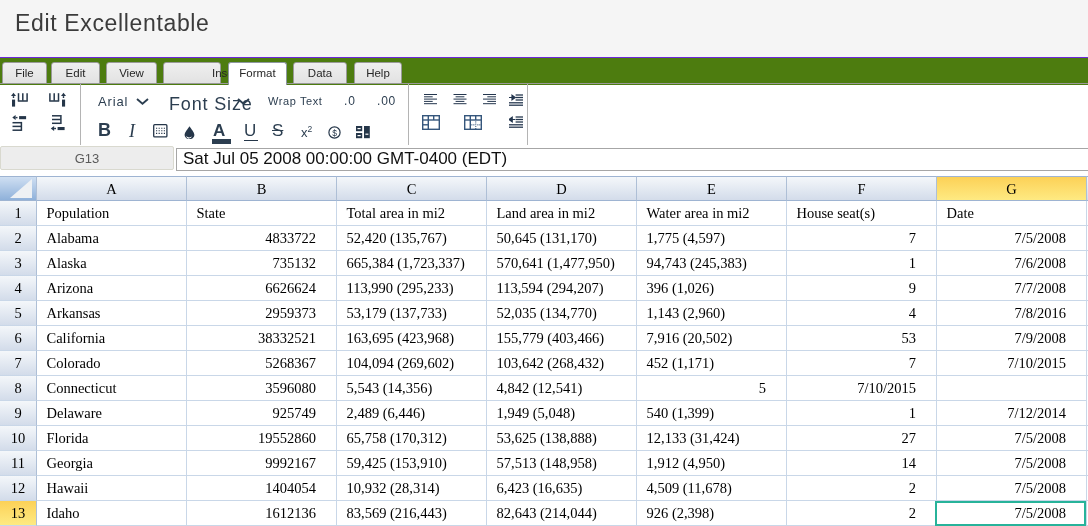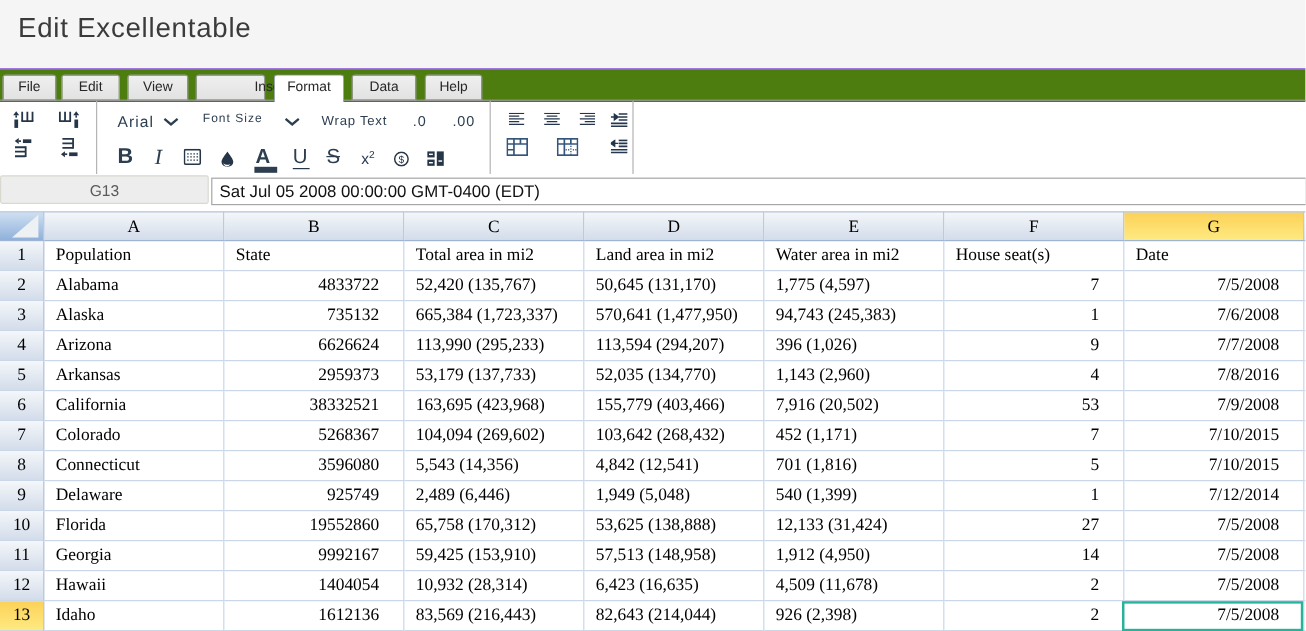--- a/index.html
+++ b/index.html
@@ -23,21 +23,21 @@
 .vsep { position:absolute; top:-1px; width:1px; height:61px; background:#b4b4b4; }
 .tbtxt { position:absolute; color:#2c3e50; white-space:nowrap; }
 .ticon { position:absolute; }
 
 
 .fbar { position:absolute; left:0; top:146px; width:1088px; height:30px; background:#fff; }
 .cellref { position:absolute; left:0; top:0px; width:174px; height:24px; line-height:23px; background:#ededed;
   border:1px solid #d9d9cf; border-radius:2px; text-align:center;
   font-size:13px; color:#5a5a5a; }
 .finput { position:absolute; left:176px; top:2px; width:913px; height:23px; background:#fff;
-  border:1px solid #a6a6a6; font-size:14px; color:#111; line-height:20px; padding-left:6px; }
+  border:1px solid #a6a6a6; font-size:17px; color:#111; line-height:20px; padding-left:6px; }
 
 
 .grid { position:absolute; left:0; top:176px; width:1088px; overflow:hidden; font-family:"Liberation Serif",serif; font-size:14.5px; color:#000; }
 .hrow { display:flex; height:25px; }
 .row  { display:flex; height:25px; background:#fff; }
 .hc { flex:none; width:150px; height:25px; text-align:center; line-height:24px;
   background:linear-gradient(#f4f7fa,#d3dcea);
   border-top:1px solid #9eb4d2; border-bottom:1px solid #9eb4d2; border-right:1px solid #aebfd6; }
 .hc.y { background:linear-gradient(180deg,#fcd157 0%,#feea82 100%); }
 .corner { flex:none; width:37px; height:25px; position:relative;
@@ -127,21 +127,21 @@
       <path d="M1.8 14.5 L5.1 12 V17 Z"></path>
       <rect x="5.1" y="13.8" width="1.9" height="1.4"></rect>
       <rect x="8.6" y="13" width="7" height="3.1"></rect>
     </g>
   </svg>
 
   <div class="tbtxt" style="left:98px;top:8.7px;font-size:13px;letter-spacing:0.85px;">Arial</div>
   <svg class="ticon" style="left:136px;top:12.8px;" width="13" height="7" viewBox="0 0 13 7">
       <path d="M1 1 L6.5 5.7 L12 1" stroke="#2c3e50" stroke-width="1.9" fill="none"></path>
     </svg>
-  <div class="tbtxt" style="left:169px;top:8.7px;font-size:10px;letter-spacing:0.85px;">Font Size</div>
+  <div class="tbtxt" style="left:169px;top:8.7px;font-size:18px;letter-spacing:0.85px;">Font Size</div>
   <svg class="ticon" style="left:237px;top:12.8px;" width="13" height="7" viewBox="0 0 13 7">
       <path d="M1 1 L6.5 5.7 L12 1" stroke="#2c3e50" stroke-width="1.9" fill="none"></path>
     </svg>
   <div class="tbtxt" style="left:268px;top:9.6px;font-size:11px;letter-spacing:0.6px;">Wrap Text</div>
   <div class="tbtxt" style="left:344px;top:8.6px;font-size:12px;letter-spacing:0.8px;">.0</div>
   <div class="tbtxt" style="left:377px;top:8.6px;font-size:12px;letter-spacing:0.8px;">.00</div>
 
   <div class="tbtxt" style="left:98px;top:35px;font-size:18px;font-weight:bold;">B</div>
   <div class="tbtxt" style="left:129px;top:35.5px;font-size:18px;font-style:italic;font-family:'Liberation Serif',serif;">I</div>
   <svg class="ticon" style="left:153px;top:39px;" width="15" height="14" viewBox="0 0 15 14">
@@ -350,21 +350,20 @@
       <div class="c r">7</div>
       <div class="c r">7/10/2015</div>
       <div class="c"></div>
     </div>
   <div class="row">
       <div class="rh">8</div>
       <div class="c">Connecticut</div>
       <div class="c r">3596080</div>
       <div class="c">5,543 (14,356)</div>
       <div class="c">4,842 (12,541)</div>
-      <div class="c">701 (1,816)</div>
       <div class="c r">5</div>
       <div class="c r">7/10/2015</div>
       <div class="c"></div>
     </div>
   <div class="row">
       <div class="rh">9</div>
       <div class="c">Delaware</div>
       <div class="c r">925749</div>
       <div class="c">2,489 (6,446)</div>
       <div class="c">1,949 (5,048)</div>

